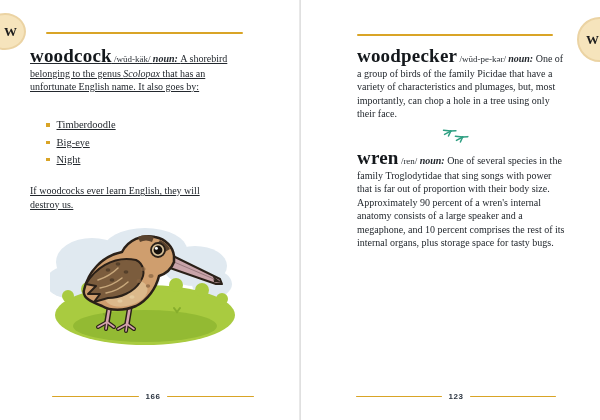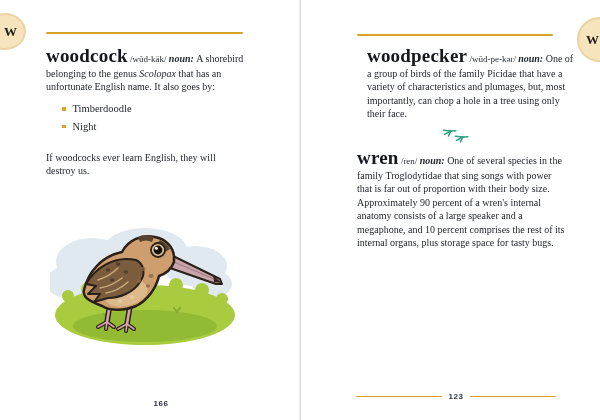--- a/index.html
+++ b/index.html
@@ -35,47 +35,47 @@
     font-weight:700;font-size:13px;color:#1d1d1d;
   }
   .badge-left{left:-16px;top:13px;width:42px;height:37px;justify-content:flex-end;padding-right:7px;}
   .badge-right{left:577px;top:17px;width:45px;height:45px;justify-content:flex-start;padding-left:7px;}
   
   .rule{position:absolute;height:2px;background:var(--gold);border-radius:1px;}
   .rule-left{left:46px;top:32px;width:197px;}
   .rule-right{left:357px;top:34px;width:196px;}
   
   .entry{position:absolute;font-size:10px;line-height:13.5px;color:var(--ink);}
-  .entry-woodcock{left:46px;top:48px;width:201px;}
-  .entry-woodpecker{left:367px;top:48px;width:208px;}
+  .entry-woodcock{left:30px;top:48px;width:201px;text-decoration:underline;}
+  .entry-woodpecker{left:357px;top:48px;width:208px;}
   .entry-wren{left:357px;top:150px;width:210px;}
   .para{font-size:10px;line-height:13.5px;text-align:left;}
   .run-head{
     font-size:19px;font-weight:700;line-height:15px;
     letter-spacing:.2px;color:#14181c;
   }
   .run-pron{font-size:9px;color:#2a2f35;}
   .run-label{font-weight:700;font-style:italic;font-size:10px;}
   .run-i{font-style:italic;}
   
-  .bullets{list-style:none;margin-top:7px;padding-left:16px;}
+  .bullets{list-style:none;margin-top:23px;padding-left:16px;}
   .bullets li{display:flex;align-items:center;height:17.2px;font-size:10.5px;}
   .bullet-dot{
     width:3.5px;height:3.5px;background:var(--gold);
     display:inline-block;margin-right:7px;flex:0 0 auto;
   }
   .closing{margin-top:16px;}
   
   .illus{position:absolute;left:50px;top:222px;width:190px;height:132px;}
   .footprints{position:absolute;left:441px;top:126px;width:28px;height:17px;}
   
   .footer{
     position:absolute;top:392px;display:flex;align-items:center;gap:7px;
   }
-  .footer-left{left:60px;width:202px;flex-direction:column;}
+  .footer-left{left:52px;width:202px;}
   .footer-right{left:356px;width:200px;}
   .fline{flex:1;height:1.6px;background:var(--gold);border-radius:1px;}
   .fnum{
     font-family:"Liberation Sans","DejaVu Sans",sans-serif;
     font-weight:700;font-size:8px;letter-spacing:.5px;color:#2b3440;
   }
 </style>
 </head>
 <body>
 
@@ -88,20 +88,24 @@
     </div>
 
     <div class="rule rule-left"></div>
 
     <div class="entry entry-woodcock">
       <p class="para"><span class="run-head">woodcock</span><span class="run-pron"> /wŭd-käk/ </span><span class="run-label">noun: </span><span>A shorebird belonging to the genus </span><span class="run-i">Scolopax</span><span> that has an unfortunate English name. It also goes by:</span></p>
       <ul class="bullets">
         <li>
             <span class="bullet-dot"></span>
             <span>Timberdoodle</span>
+          </li>
+        <li>
+            <span class="bullet-dot"></span>
+            <span>Big-eye</span>
           </li>
         <li>
             <span class="bullet-dot"></span>
             <span>Night</span>
           </li>
       </ul>
       <p class="para closing">If woodcocks ever learn English, they will destroy us.</p>
     </div>
 
     <svg class="illus" viewBox="0 0 190 132" aria-hidden="true">

